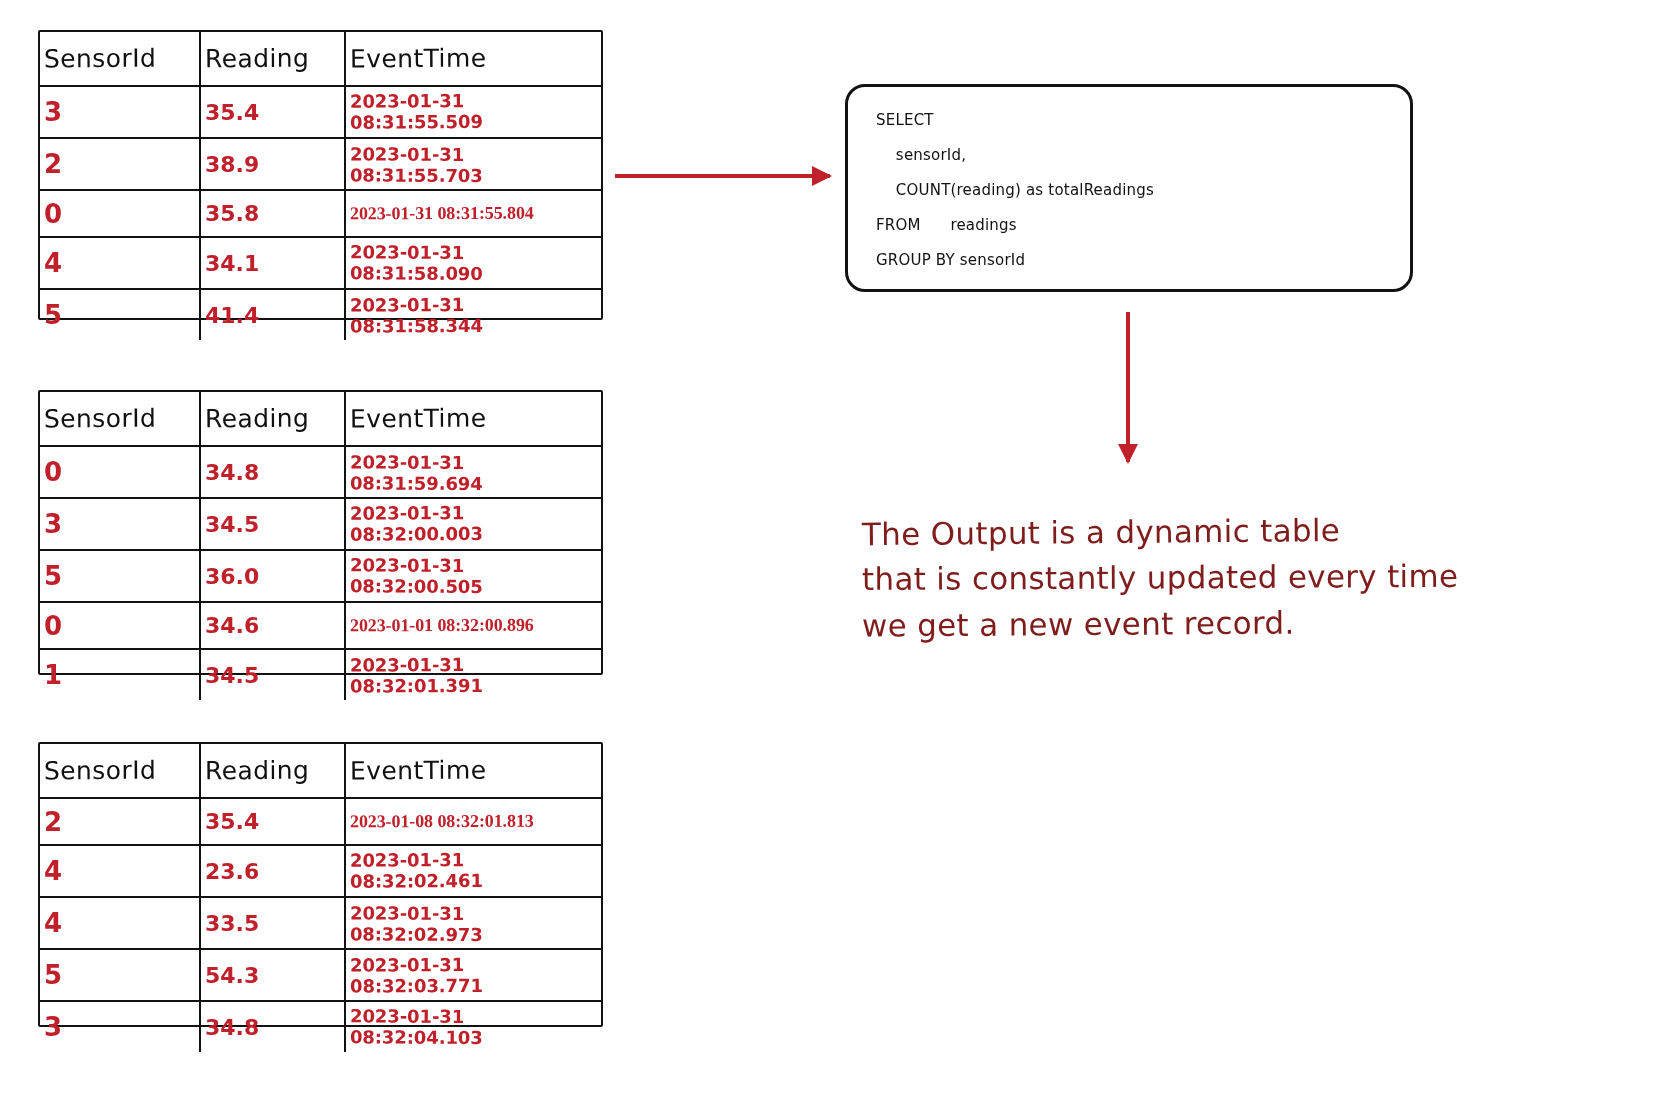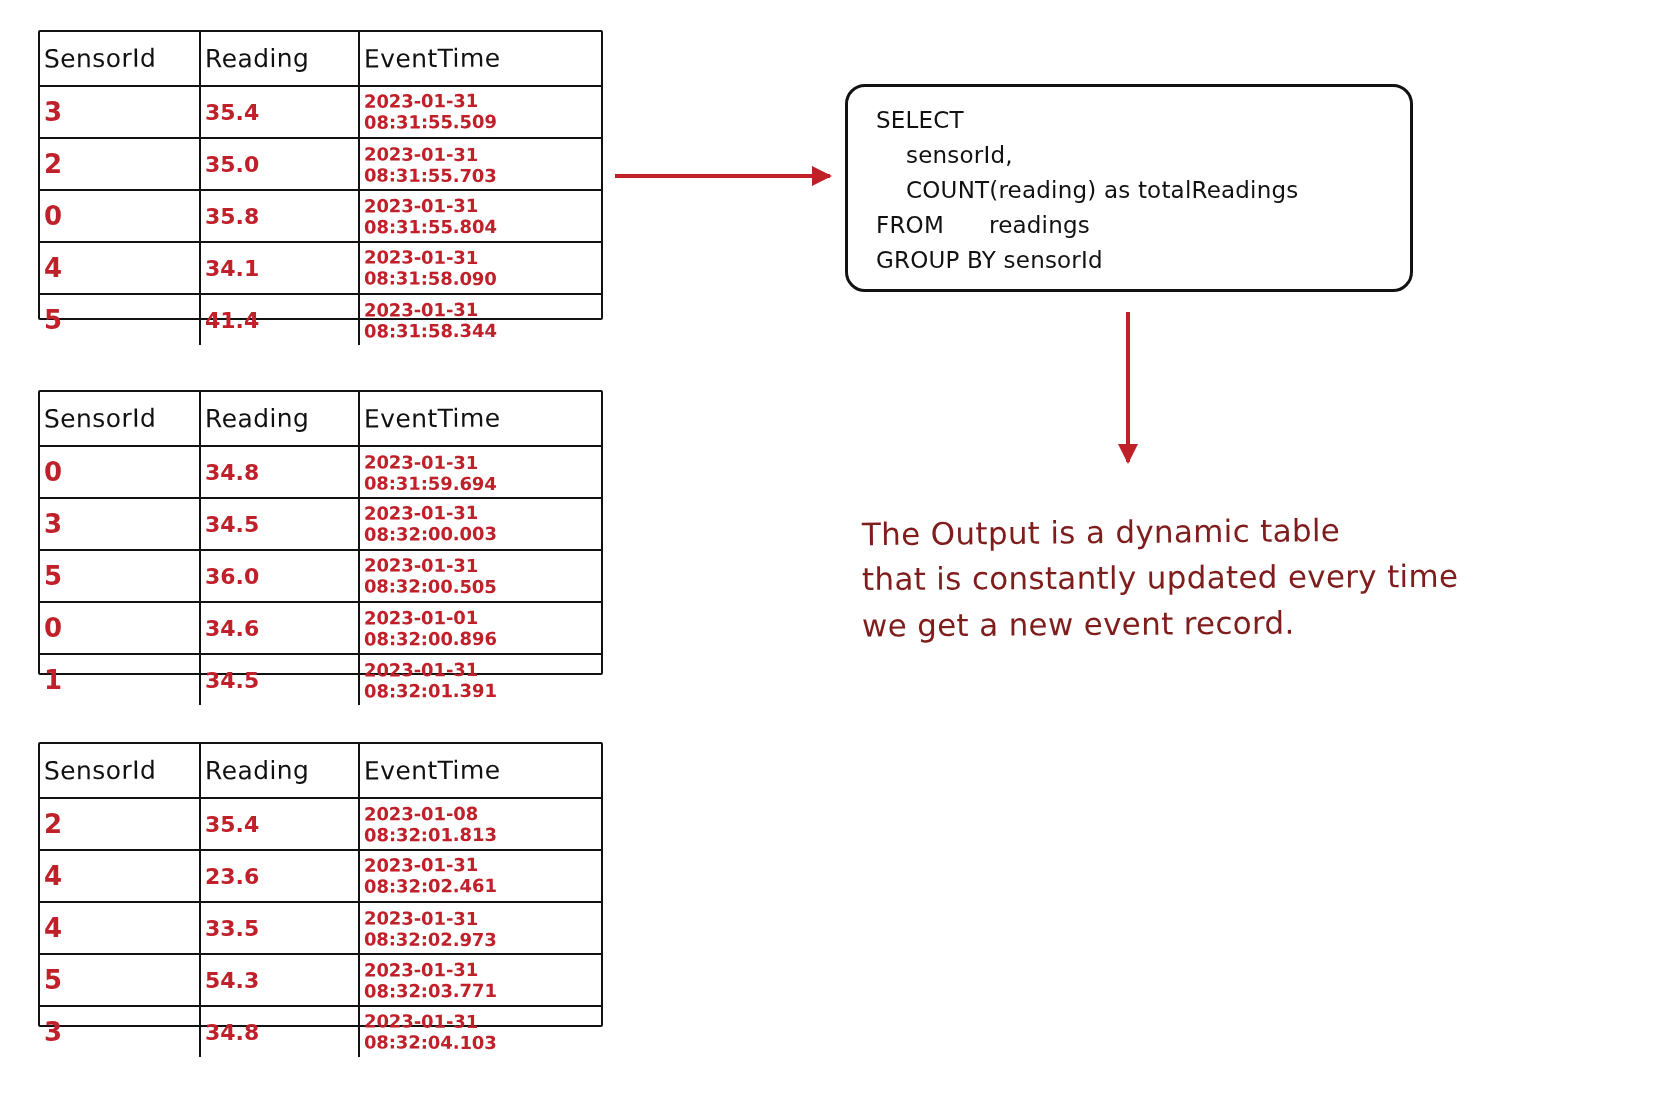--- a/index.html
+++ b/index.html
@@ -35,21 +35,21 @@
     text-align: left;
     vertical-align: middle;
     box-sizing: border-box;
   }
   .evt-table th:first-child, .evt-table td:first-child { border-left: none; }
   .evt-table th:last-child,  .evt-table td:last-child  { border-right: none; }
   .evt-table thead th { border-top: none; }
   .evt-table tbody tr:last-child td { border-bottom: none; }
 
   .col-sensor { width: 160px; }
-  .col-reading { width: 159px; }
+  .col-reading { width: 145px; }
   .col-time { width: auto; }
 
   .hdr-text {
     font-family: "DejaVu Sans", sans-serif;
     font-size: 25px;
     color: #111111;
     letter-spacing: 0.4px;
     font-weight: 400;
     transform: rotate(-0.4deg);
     display: inline-block;
@@ -72,21 +72,21 @@
     font-weight: 700;
     color: #c0202a;
     letter-spacing: -0.1px;
   }
   .row-head { height: 54px; }
   .row-body { height: 47px; }
 
   
   .j1 .cell-time  { transform: rotate(-0.35deg) translateY(-1px); display:inline-block; }
   .j2 .cell-time  { transform: rotate(0.25deg)  translateY(1px);  display:inline-block; }
-  .j3 .cell-time  { transform: rotate(-0.2deg); display:inline-block; }
+  .j3 .cell-time  { transform: rotate(-0.2deg); display:inline-block;font-family:Liberation Serif, serif; }
   .j4 .cell-time  { transform: rotate(0.3deg);  display:inline-block; }
   .j5 .cell-time  { transform: rotate(-0.25deg);display:inline-block; }
 
   
   #sql-box {
     position: absolute;
     left: 845px;
     top: 84px;
     width: 568px;
     height: 208px;
@@ -94,21 +94,21 @@
     border-radius: 20px;
     background: #ffffff;
     box-sizing: border-box;
   }
   #sql-code {
     position: absolute;
     left: 28px;
     top: 16px;
     margin: 0;
     font-family: "DejaVu Sans", sans-serif;
-    font-size: 23px;
+    font-size: 15px;
     line-height: 35px;
     color: #111111;
     white-space: pre;
     letter-spacing: 0.2px;
   }
 
   
   .arrow-h {
     position: absolute;
     height: 4px;
@@ -170,21 +170,21 @@
       </tr>
     </thead>
     <tbody>
       <tr class="row-body j1">
         <td><span class="cell-sensor">3</span></td>
         <td><span class="cell-reading">35.4</span></td>
         <td><span class="cell-time">2023-01-31 08:31:55.509</span></td>
       </tr>
       <tr class="row-body j2">
         <td><span class="cell-sensor">2</span></td>
-        <td><span class="cell-reading">35.0</span></td>
+        <td><span class="cell-reading">38.9</span></td>
         <td><span class="cell-time">2023-01-31 08:31:55.703</span></td>
       </tr>
       <tr class="row-body j3">
         <td><span class="cell-sensor">0</span></td>
         <td><span class="cell-reading">35.8</span></td>
         <td><span class="cell-time">2023-01-31 08:31:55.804</span></td>
       </tr>
       <tr class="row-body j4">
         <td><span class="cell-sensor">4</span></td>
         <td><span class="cell-reading">34.1</span></td>

